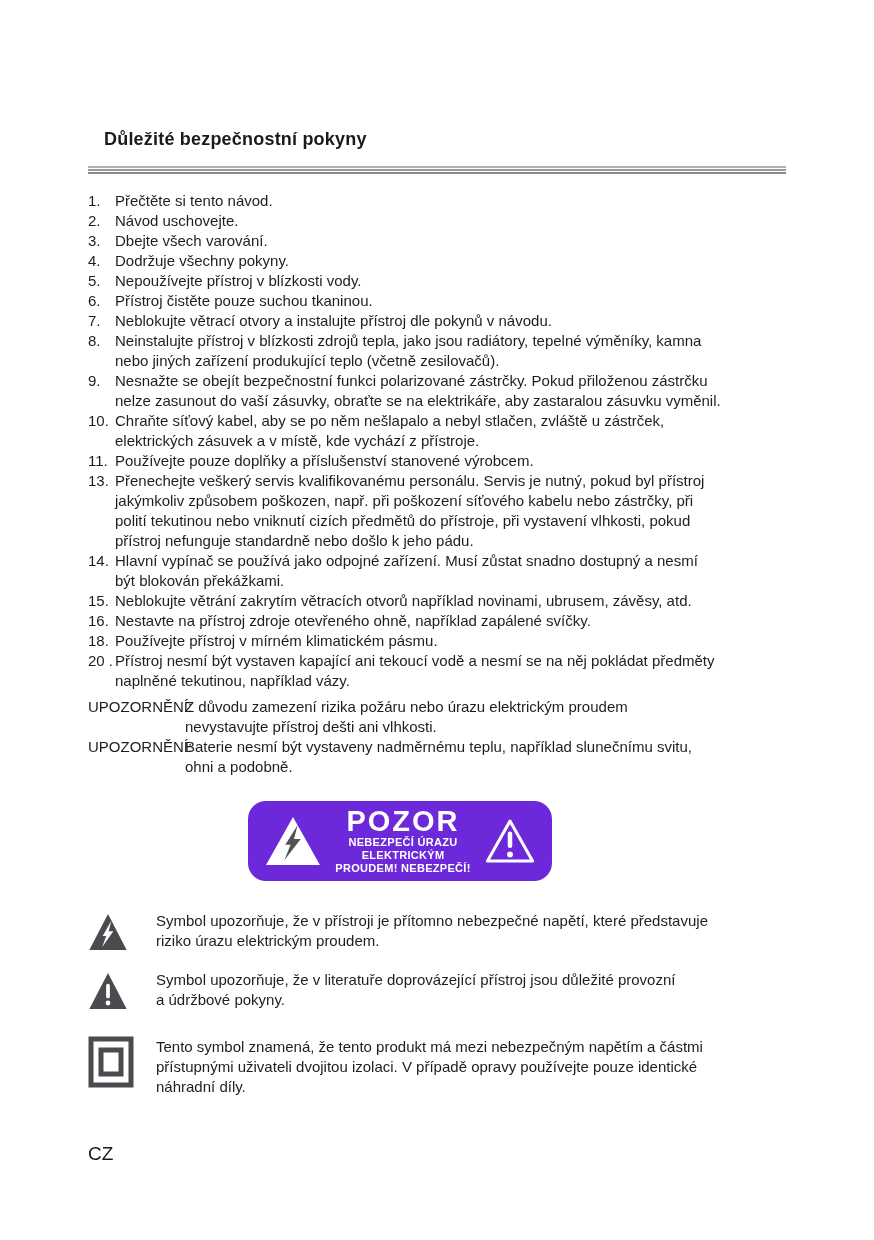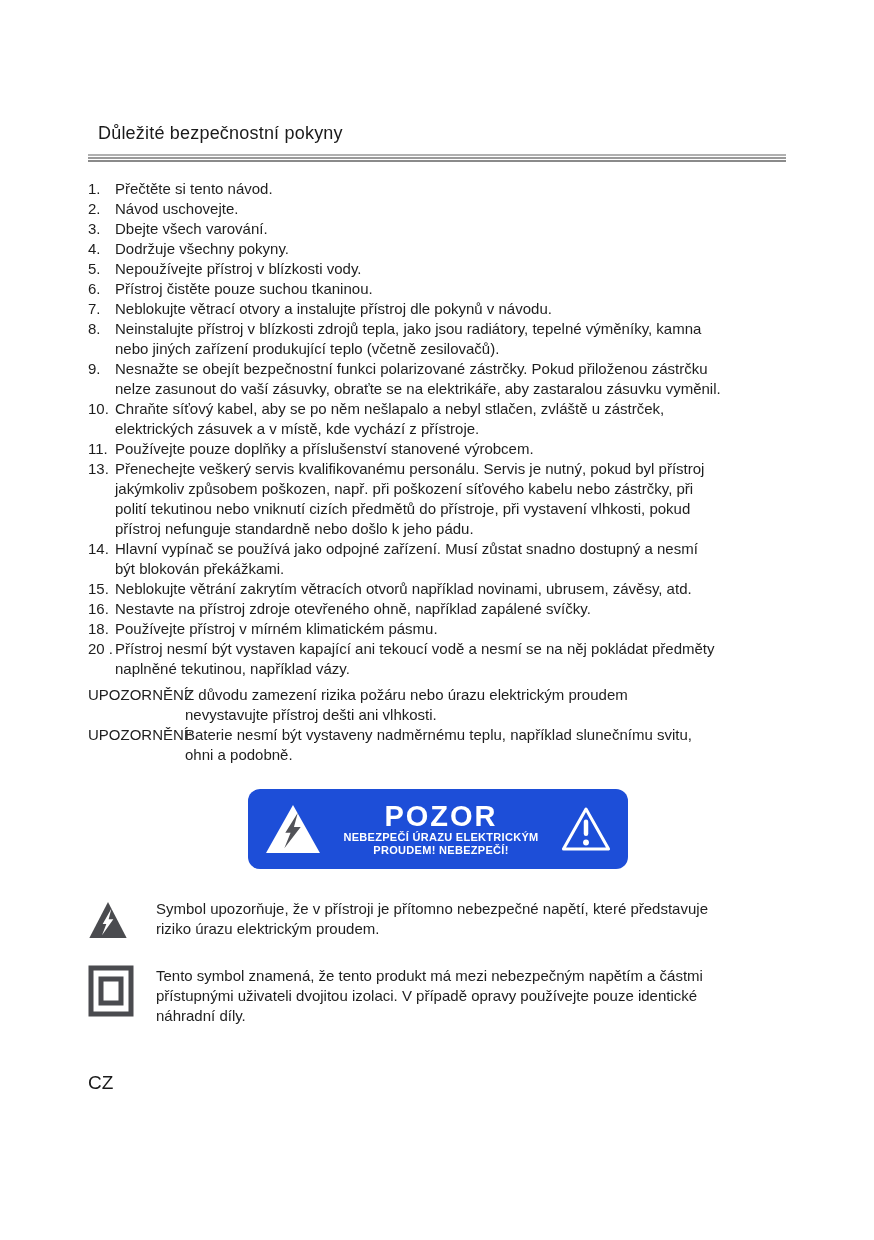--- a/index.html
+++ b/index.html
@@ -8,21 +8,21 @@
     width:874px; height:1240px;
     margin:0 auto;
     background:#ffffff;
     font-family:"Liberation Sans", sans-serif;
     color:#1e1e1e;
     overflow:hidden;
   }
   .content { padding:112px 84px 0 88px; }
 
   .doc-title {
-    margin:10px; font-size:18px; line-height:22px; font-weight:normal;
+    margin:16px; font-size:18px; line-height:22px; font-weight:bold;
     letter-spacing:0.2px; color:#1a1a1a;
   }
   .rule {
     margin-top:4px; height:8px; width:698px;
     background:linear-gradient(to bottom,
       #b0b0b0 0 2px, #ffffff 2px 3px,
       #9a9a9a 3px 5px, #ffffff 5px 6px,
       #8a8a8a 6px 8px);
   }
 
@@ -31,22 +31,22 @@
   .safety-list .marker { flex:none; width:27px; }
   .safety-list .txt { width:672px; white-space:pre-line; }
 
   .warnings { margin-top:6px; }
   .warning-row { display:flex; font-size:15px; line-height:20px; }
   .warning-row .wlabel { flex:none; width:97px; }
   .warning-row .wtext { width:604px; white-space:pre-line; }
 
   .caution-box {
     margin-top:24px; margin-left:160px;
-    width:380px; height:80px; box-sizing:border-box;
-    background:#1d4ed8; border-radius:12px;
+    width:304px; height:80px; box-sizing:border-box;
+    background:#6d28d9; border-radius:18px;
     display:flex; align-items:center; justify-content:space-between;
     padding:0 16px;
   }
   .caution-center { text-align:center; color:#ffffff; flex:1 1 auto; padding:0 6px; }
   .caution-title {
     font-size:29px; line-height:29px; font-weight:bold; letter-spacing:2px;
   }
   .caution-sub { font-size:11px; line-height:13px; font-weight:bold; letter-spacing:0.3px; }
   .caution-box svg { flex:none; display:block; }
 
@@ -185,20 +185,31 @@
         <span class="sicon">
           <svg width="40" height="44" viewBox="0 0 60 60">
             <path d="M30 3 L58 57 L2 57 Z" fill="#4a4b4f"></path>
             <path d="M35 13 L22 36 L27.5 36 L21 53 L38 29 L31 29 Z" fill="#ffffff"></path>
           </svg>
         </span>
         <span class="stext">Symbol upozorňuje, že v přístroji je přítomno nebezpečné napětí, které představuje
 riziko úrazu elektrickým proudem.</span>
       </div>
 
+      <div class="symbol-row">
+        <span class="sicon">
+          <svg width="40" height="44" viewBox="0 0 60 60">
+            <path d="M30 3 L58 57 L2 57 Z" fill="#4a4b4f"></path>
+            <rect x="27.2" y="19" width="5.6" height="22" rx="2.8" fill="#ffffff"></rect>
+            <circle cx="30" cy="48" r="3.6" fill="#ffffff"></circle>
+          </svg>
+        </span>
+        <span class="stext">Symbol upozorňuje, že v literatuře doprovázející přístroj jsou důležité provozní
+a údržbové pokyny.</span>
+      </div>
 
       <div class="symbol-row square-row">
         <span class="sicon">
           <svg width="46" height="52" viewBox="0 0 46 52">
             <rect x="3" y="3" width="40" height="46" fill="none" stroke="#4a4b4f" stroke-width="5"></rect>
             <rect x="13" y="14" width="20" height="24" fill="none" stroke="#4a4b4f" stroke-width="5"></rect>
           </svg>
         </span>
         <span class="stext">Tento symbol znamená, že tento produkt má mezi nebezpečným napětím a částmi
 přístupnými uživateli dvojitou izolaci. V případě opravy používejte pouze identické

